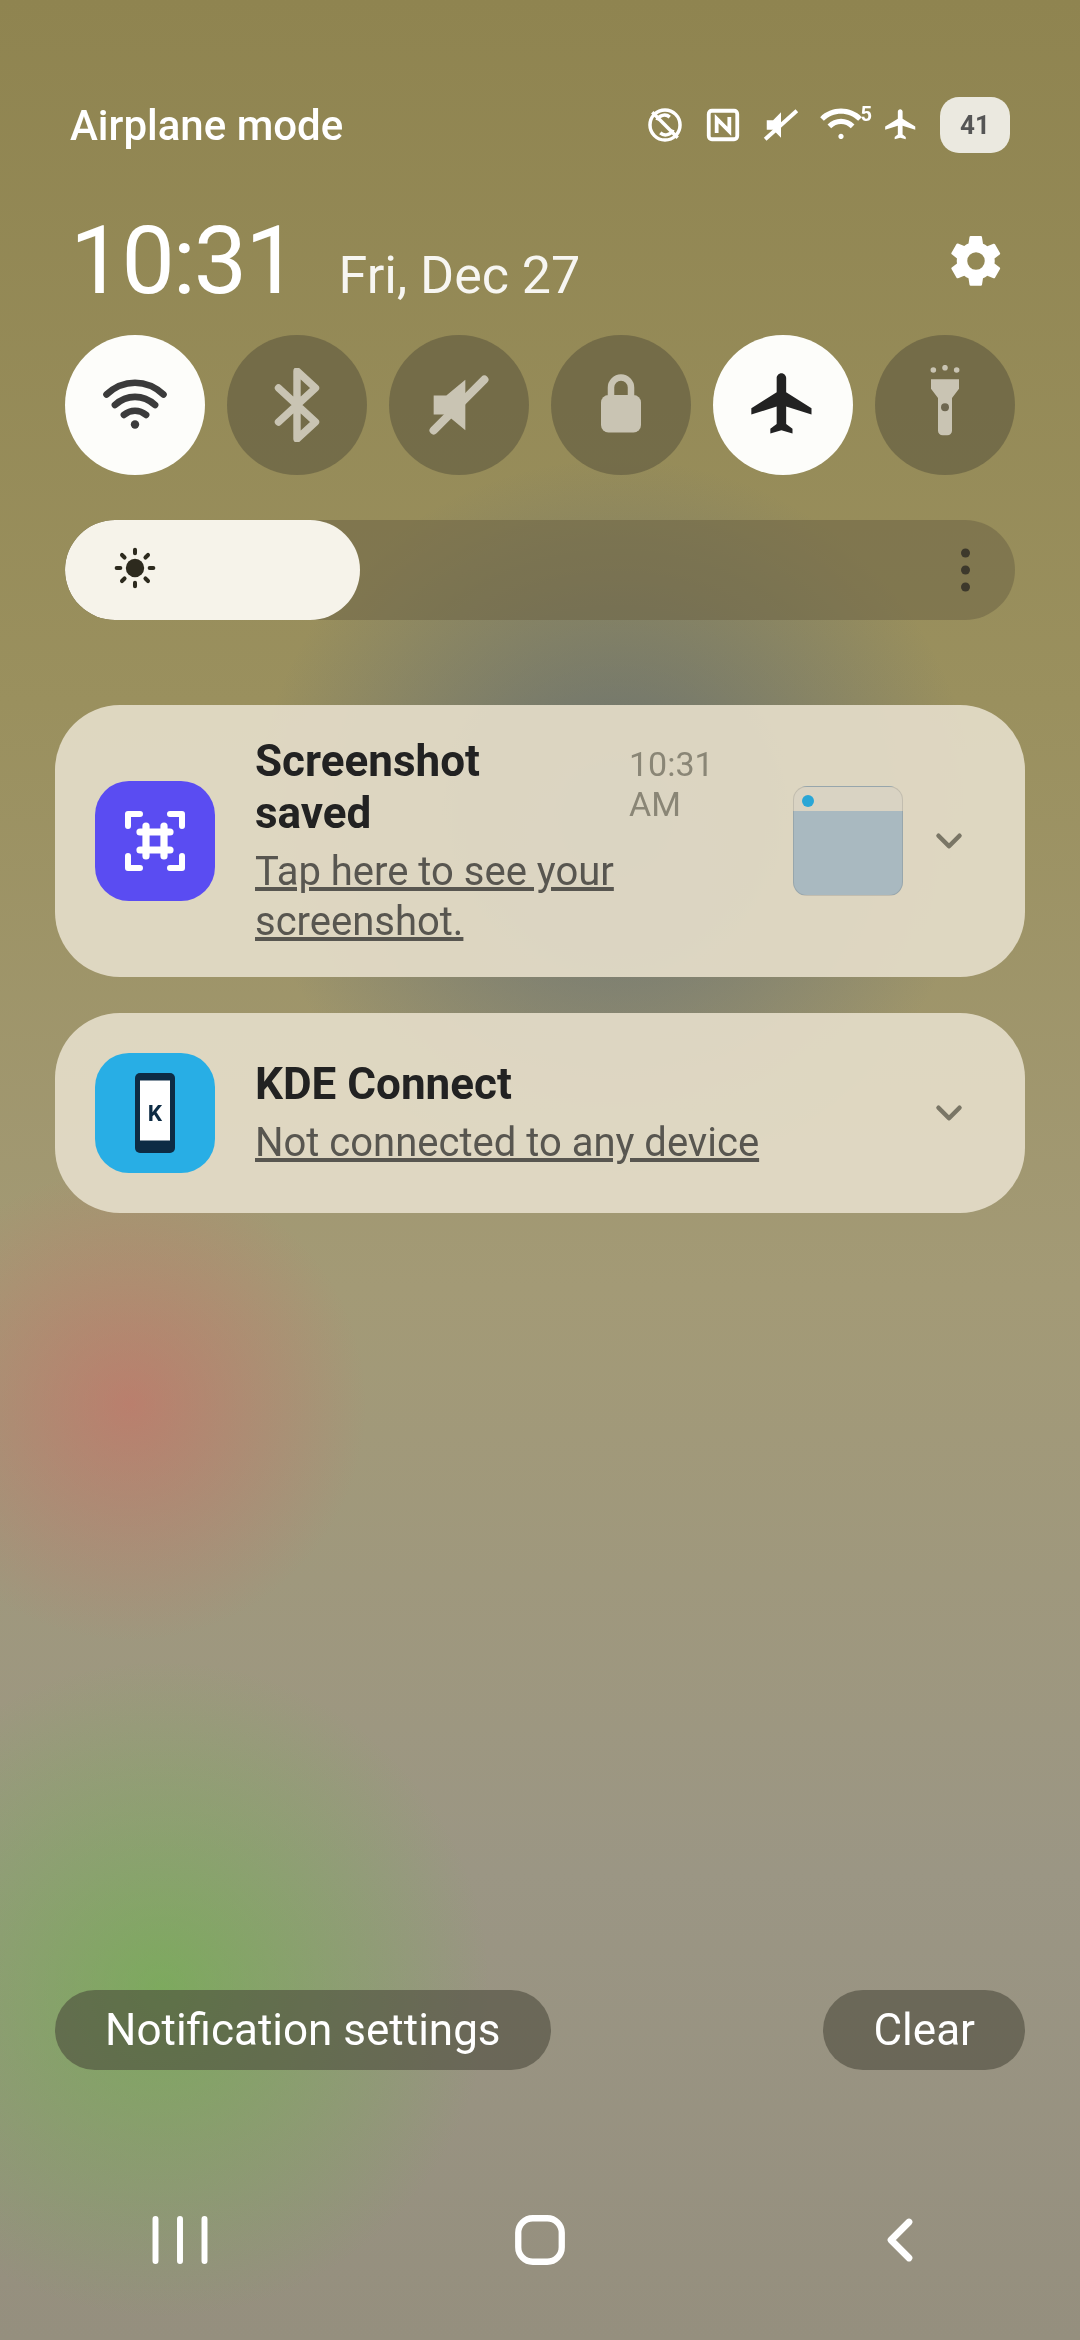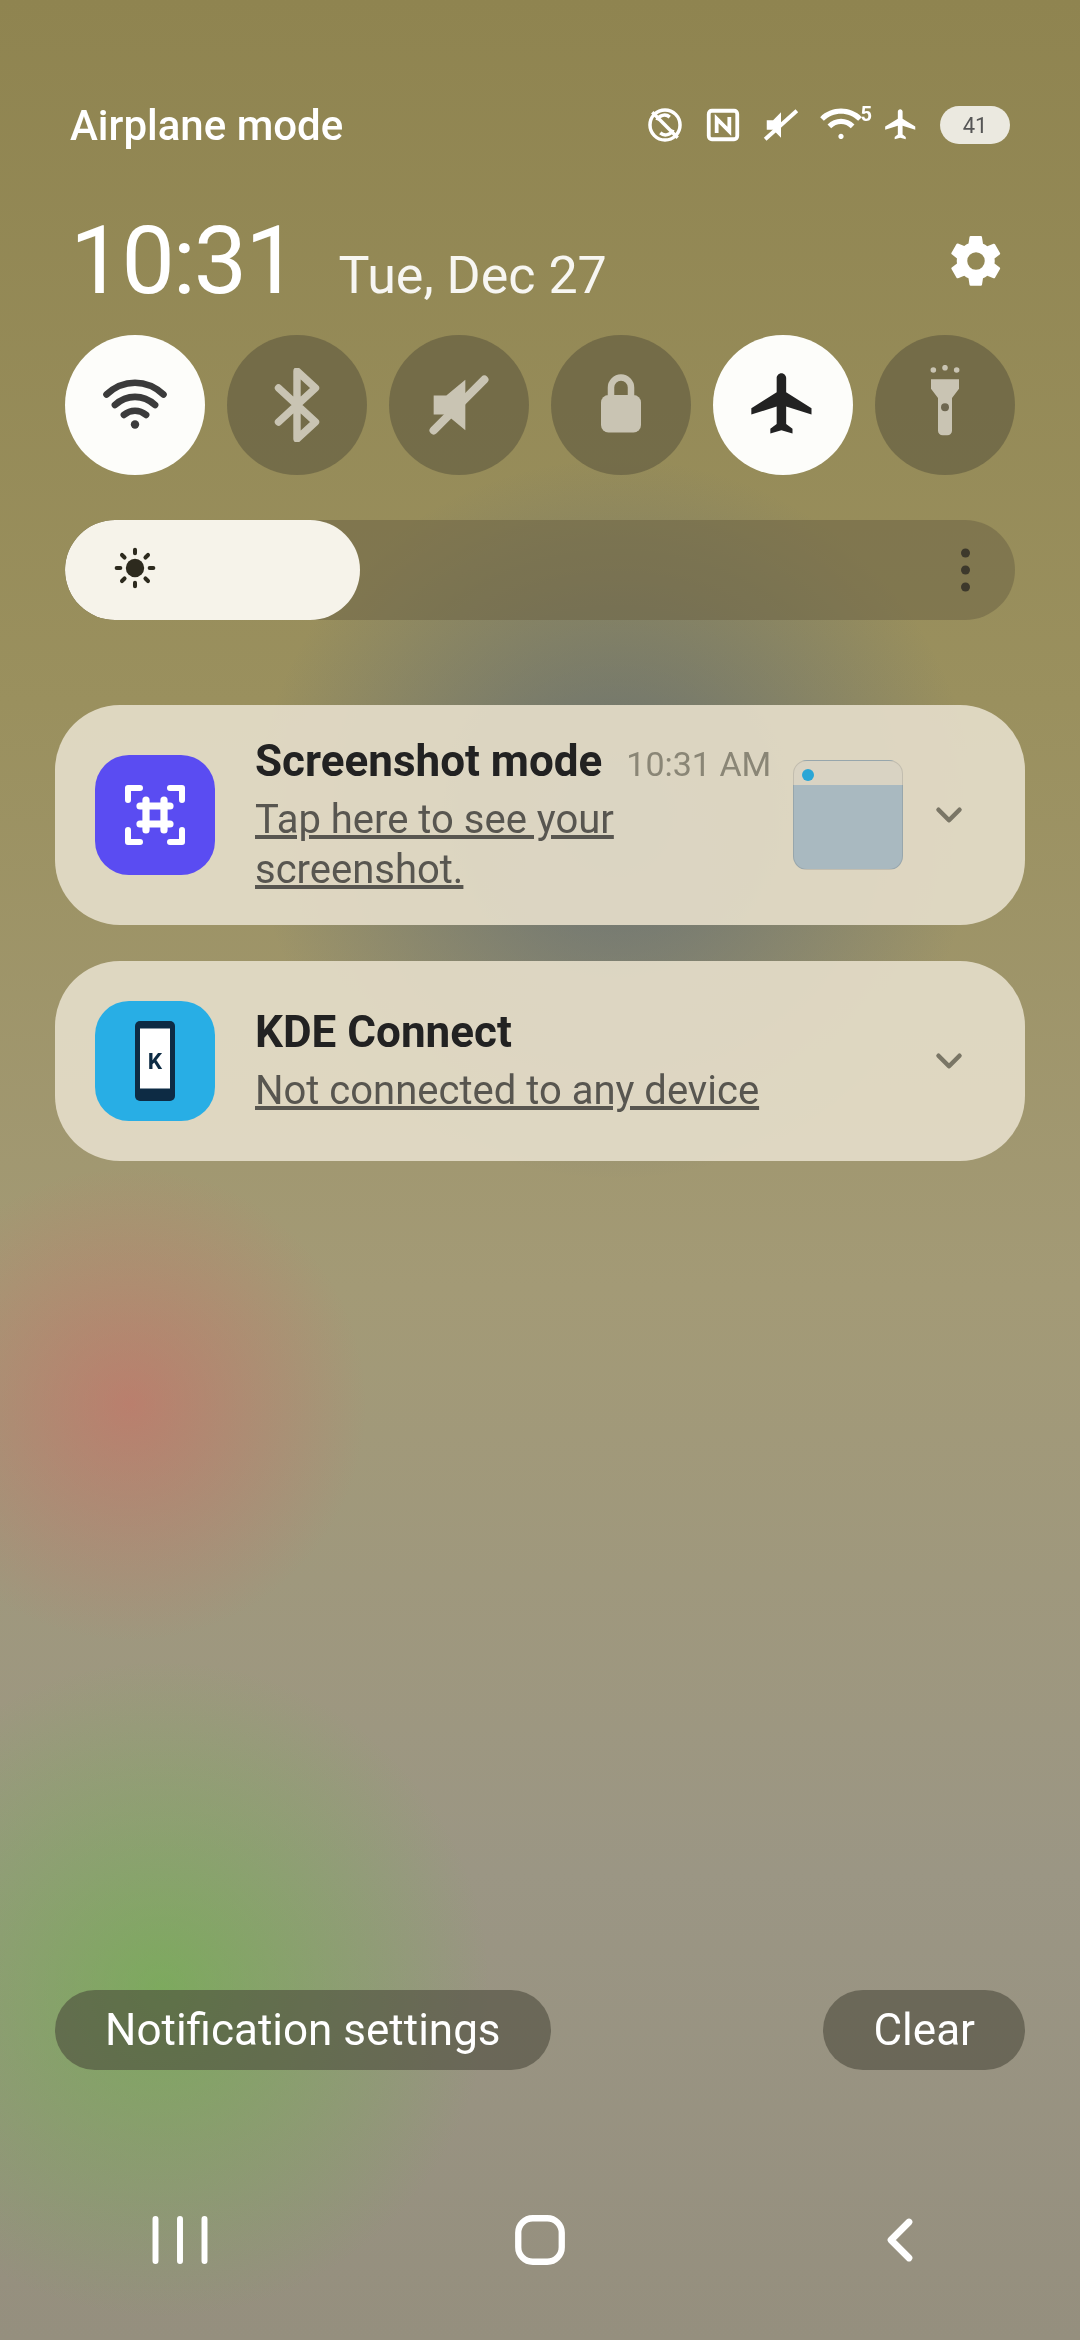--- a/index.html
+++ b/index.html
@@ -39,23 +39,23 @@
   }
   .status-bar .right {
     margin-left: auto;
     display: flex;
     align-items: center;
     gap: 20px;
   }
   .status-bar .right svg { display: block; }
   .battery-pill {
     display:flex; align-items:center; justify-content:center;
-    width:70px; height:38px; border-radius:19px;
+    width:70px; height:56px; border-radius:19px;
     background:rgba(255,255,255,0.82);
-    color:#555; font-size:22px; font-weight:400;
+    color:#555; font-size:26px; font-weight:700;
   }
 
   
   .qs-header {
     position: absolute;
     top: 205px;
     left: 0; right: 0;
     padding: 0 70px;
     display: flex;
     align-items: baseline;
@@ -227,21 +227,21 @@
         <svg width="38" height="38" viewBox="0 0 24 24" fill="#fff">
             <path d="M21 15v-2l-8-5V3.5C13 2.7 12.3 2 11.5 2S10 2.7 10 3.5V8l-8 5v2l8-2.5V18l-2 1.5V21l3.5-1 3.5 1v-1.5L13 18v-5.5l8 2.5z"></path>
           </svg>
       </span>
       <span class="battery-pill">41</span>
     </div>
   </div>
 
   <div class="qs-header">
     <div class="qs-time">10:31</div>
-    <div class="qs-date">Tue, Dec 27</div>
+    <div class="qs-date">Fri, Dec 27</div>
     <div class="qs-gear">
       <svg width="60" height="60" viewBox="0 0 24 24" fill="#fff">
           <path d="M19.4 13a7.5 7.5 0 0 0 .1-1 7.5 7.5 0 0 0-.1-1l2.1-1.6a.5.5 0 0 0 .1-.6l-2-3.5a.5.5 0 0 0-.6-.2l-2.5 1a7.6 7.6 0 0 0-1.7-1l-.4-2.6A.5.5 0 0 0 13.9 2h-4a.5.5 0 0 0-.5.4L9 5a7.6 7.6 0 0 0-1.7 1l-2.5-1a.5.5 0 0 0-.6.2l-2 3.5a.5.5 0 0 0 .1.6L4.4 11a7.5 7.5 0 0 0-.1 1 7.5 7.5 0 0 0 .1 1l-2.1 1.6a.5.5 0 0 0-.1.6l2 3.5a.5.5 0 0 0 .6.2l2.5-1a7.6 7.6 0 0 0 1.7 1l.4 2.6a.5.5 0 0 0 .5.4h4a.5.5 0 0 0 .5-.4l.4-2.6a7.6 7.6 0 0 0 1.7-1l2.5 1a.5.5 0 0 0 .6-.2l2-3.5a.5.5 0 0 0-.1-.6zM12 15.5A3.5 3.5 0 1 1 15.5 12 3.5 3.5 0 0 1 12 15.5z"></path>
         </svg>
     </div>
   </div>
 
   <div class="qs-tiles">
     <div class="tile active-light">
       <svg width="72" height="72" viewBox="0 0 24 24" fill="none" stroke="#3b3b3b" stroke-width="2.2" stroke-linecap="round">
@@ -307,21 +307,21 @@
 
     <div class="notif">
       <div class="notif-icon purple">
         <svg width="72" height="72" viewBox="0 0 24 24" fill="none" stroke="#fff" stroke-width="2" stroke-linecap="round">
           <path d="M3 3h4M3 3v4M21 3h-4M21 3v4M3 21h4M3 21v-4M21 21h-4M21 21v-4"></path>
           <path d="M9 7v10M7 9h10M15 17V7M17 15H7" stroke-width="2.4"></path>
         </svg>
       </div>
       <div class="notif-body">
         <div class="notif-title-row">
-          <span class="notif-title">Screenshot mode</span>
+          <span class="notif-title">Screenshot saved</span>
           <span class="notif-time">10:31 AM</span>
         </div>
         <div class="notif-text">Tap here to see your screenshot.</div>
       </div>
       <div class="notif-thumb"></div>
       <div class="notif-chevron">
         <svg width="42" height="42" viewBox="0 0 24 24" fill="none" stroke="#7a7666" stroke-width="2.6" stroke-linecap="round" stroke-linejoin="round">
             <path d="M6 9l6 6 6-6"></path>
           </svg>
       </div>

